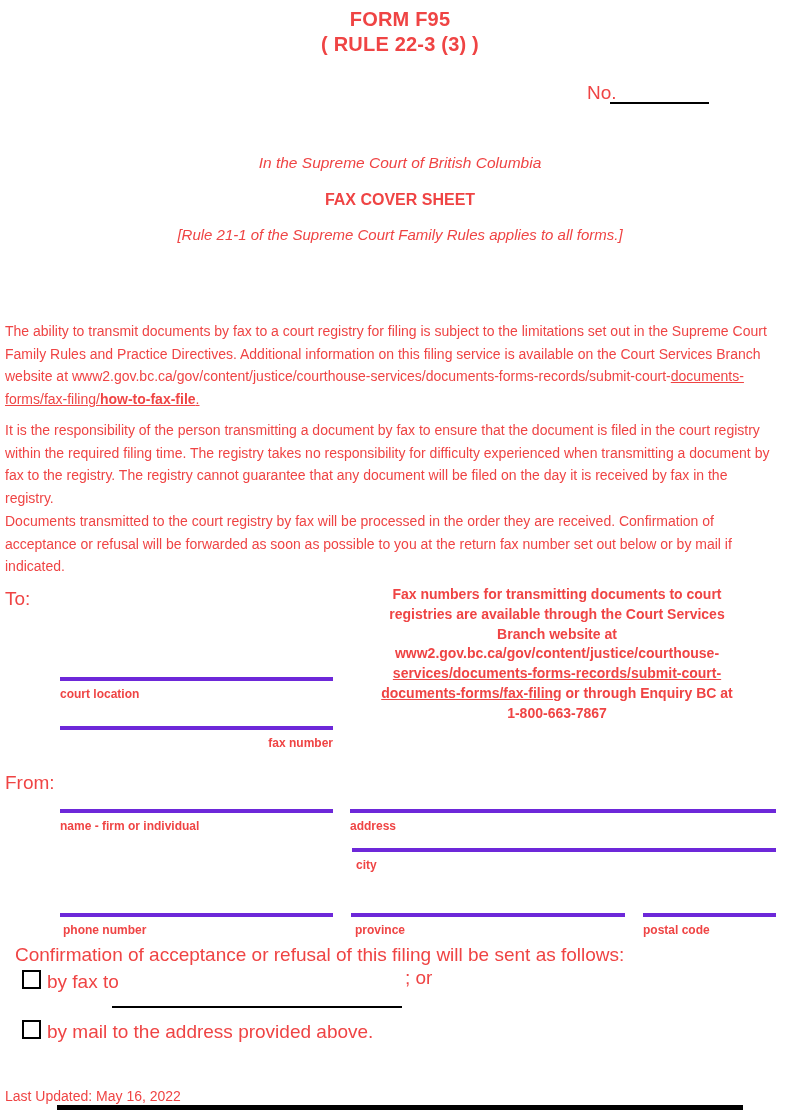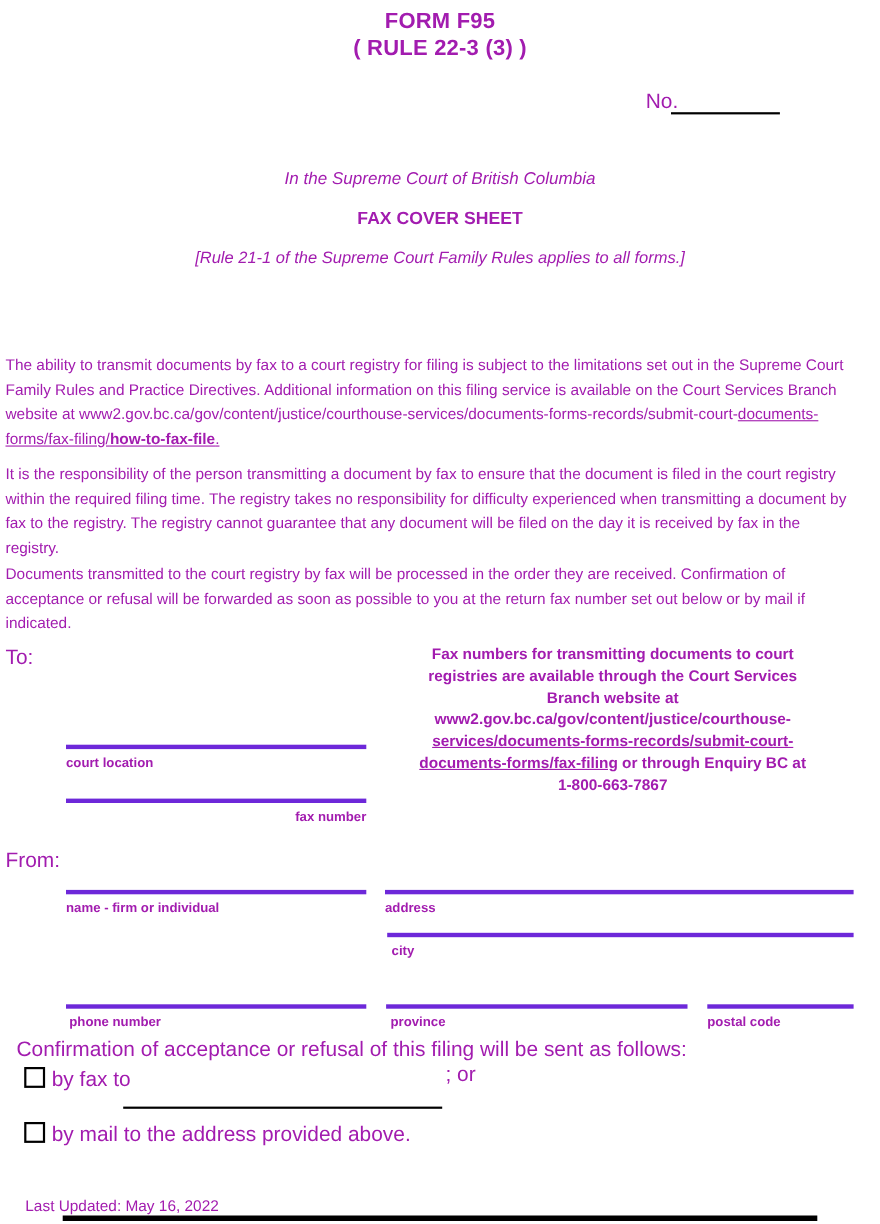--- a/index.html
+++ b/index.html
@@ -1,21 +1,21 @@
 <!DOCTYPE html>
 <html><head>
 <meta charset="utf-8">
 <style>
   html,body{margin:0;padding:0;background:#fff;}
   .page{
     position:relative;
     width:800px;height:1113px;
     background:#ffffff;
     font-family:"Liberation Sans", sans-serif;
-    color:#a21caf;
+    color:#ef4444;
     overflow:hidden;
   }
   .abs{position:absolute;}
   .center{left:0;right:0;text-align:center;}
   .b{font-weight:bold;}
   .i{font-style:italic;}
   .title{font-size:20px;font-weight:bold;letter-spacing:0.2px;}
   .body-text{font-size:14px;line-height:22.5px;}
   .seg-u{text-decoration:underline;}
   .seg-b{font-weight:bold;}
@@ -86,16 +86,16 @@
   <div class="abs small-label" style="left:15px;top:944px;">Confirmation of acceptance or refusal of this filing will be sent as follows:</div>
 
   <span class="abs cb" style="left:22px;top:970px;"></span>
   <div class="abs small-label" style="left:47px;top:971px;">by fax to</div>
   <div class="abs small-label" style="left:405px;top:967px;">; or</div>
   <div class="abs hline" style="left:112px;top:988px;width:290px;height:18px;"></div>
 
   <span class="abs cb" style="left:22px;top:1020px;"></span>
   <div class="abs small-label" style="left:47px;top:1021px;">by mail to the address provided above.</div>
 
-  <div class="abs" style="left:5px;top:1088px;font-size:14px;margin-left:18px;">Last Updated: May 16, 2022</div>
+  <div class="abs" style="left:5px;top:1088px;font-size:14px;">Last Updated: May 16, 2022</div>
   <div class="abs footer-bar" style="left:57px;top:1105px;width:686px;height:5px;"></div>
 
 </div>
 
 </body></html>

